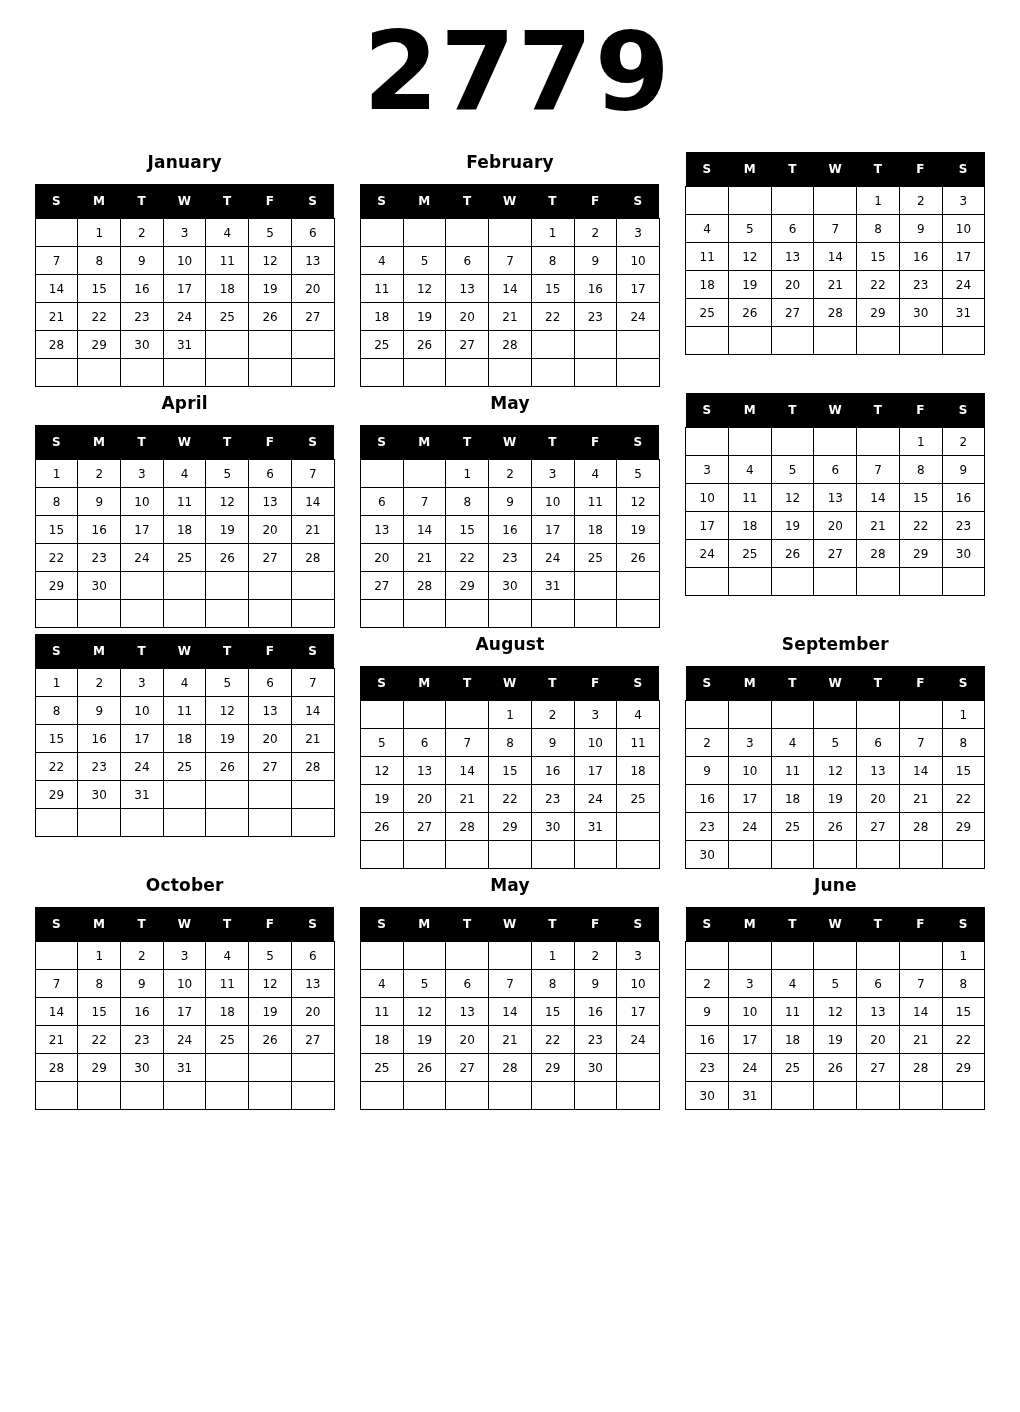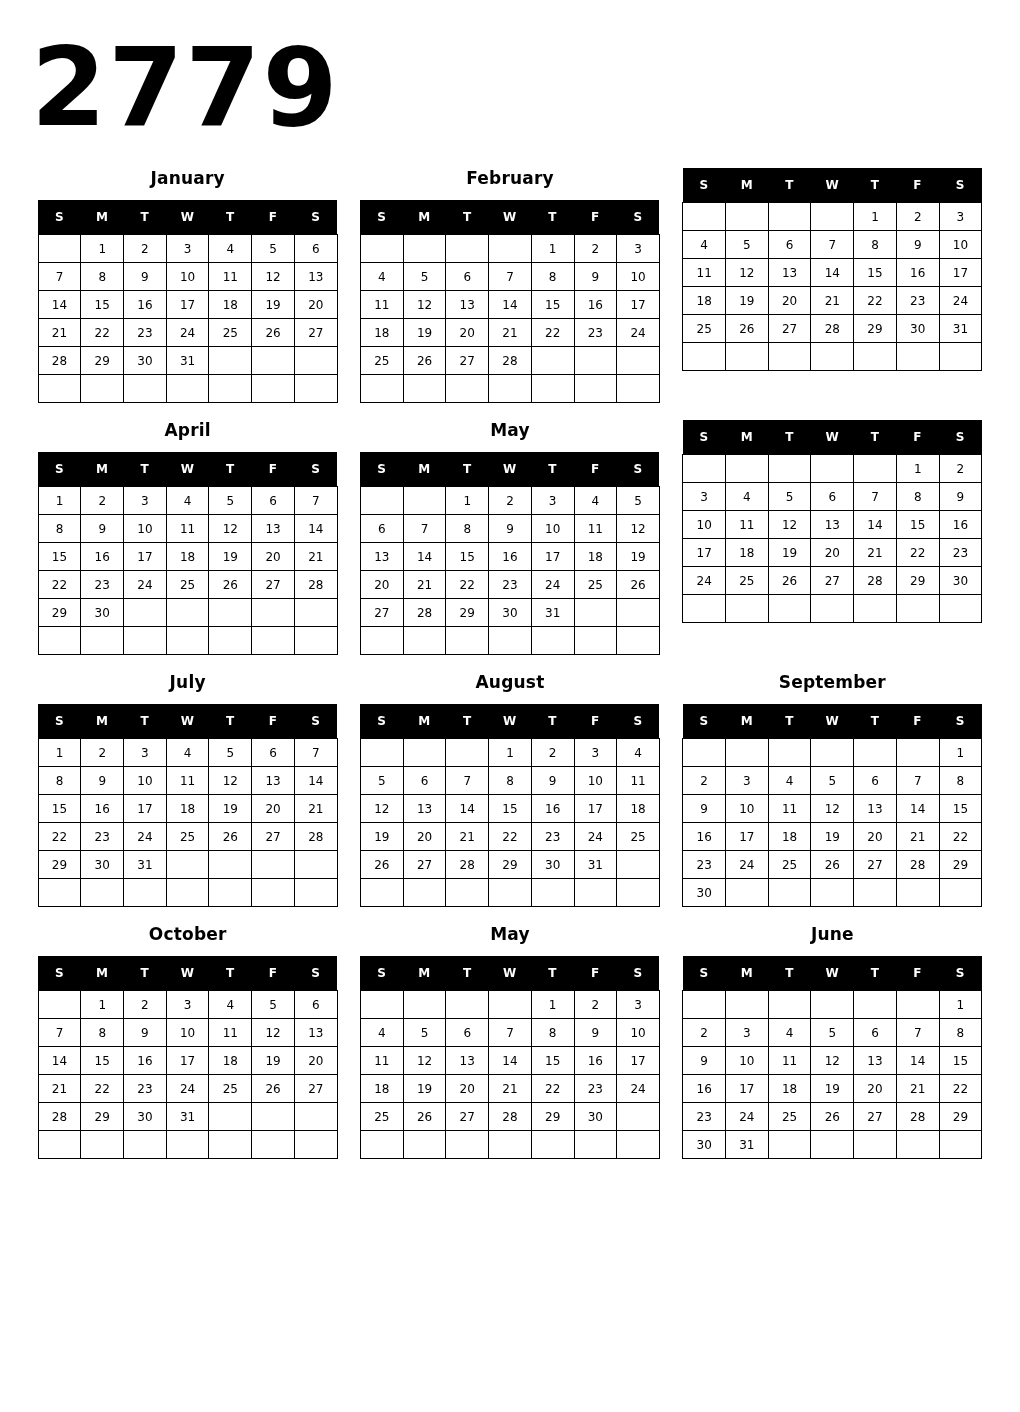--- a/index.html
+++ b/index.html
@@ -14,37 +14,37 @@
     color: #000000;
     overflow: hidden;
   }
   .page {
     width: 1020px;
     height: 1412px;
     position: relative;
     box-sizing: border-box;
   }
   .year-title {
+    text-align: center;
     font-size: 108px;
     font-weight: bold;
     letter-spacing: 2px;
     line-height: 1;
     padding-top: 18px;
-    margin: 16px;
+    margin: 0;
     font-family: "DejaVu Sans", sans-serif;
     padding-left: 15px;
   }
   .months-grid {
     margin-top: 26px;
     padding: 0 32px;
     display: grid;
     grid-template-columns: repeat(3, 1fr);
     column-gap: 20px;
     row-gap: 0px;
-    gap: 11px;
   }
   .month-block {
     padding-bottom: 6px;
   }
   .month-name {
     text-align: center;
     font-size: 17px;
     font-weight: bold;
     margin: 0 0 12px 0;
     letter-spacing: 0.2px;
@@ -507,21 +507,20 @@
               <td></td>
               <td></td>
               <td></td>
               <td></td>
               <td></td>
             </tr>
           </tbody>
         </table>
       </div>
       <div class="month-block">
-        <div class="month-name">July</div>
         <table class="cal">
           <thead>
             <tr class="weekdays">
               <th>S</th>
               <th>M</th>
               <th>T</th>
               <th>W</th>
               <th>T</th>
               <th>F</th>
               <th>S</th>

